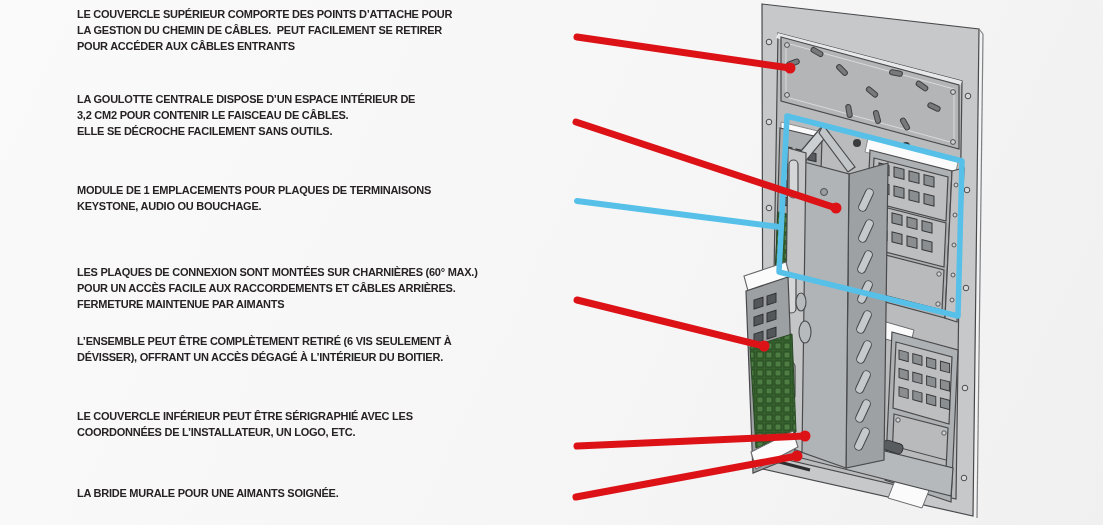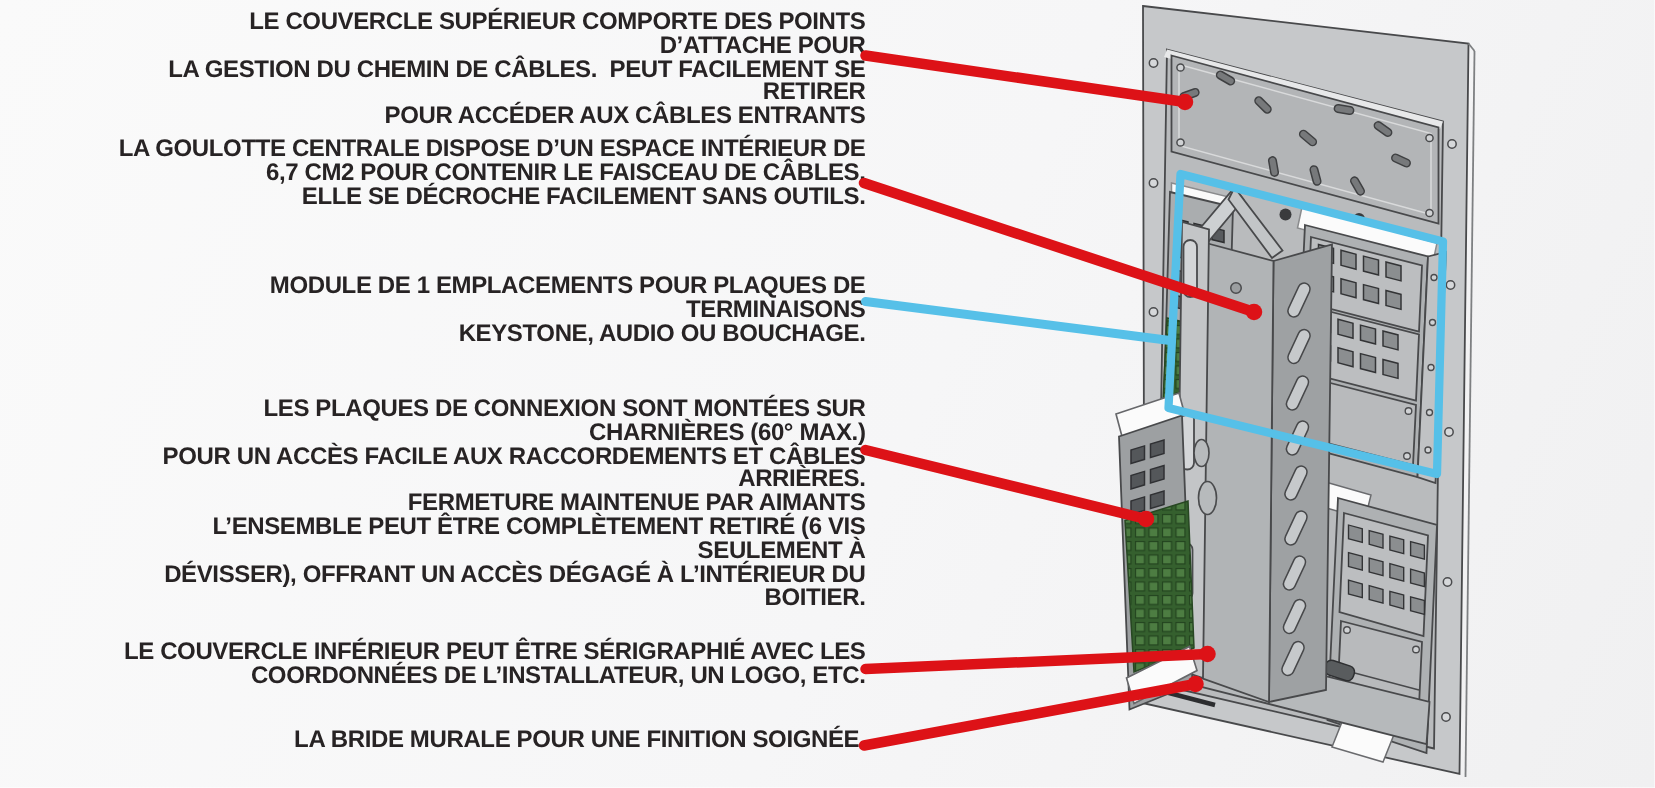--- a/index.html
+++ b/index.html
@@ -3,52 +3,52 @@
 <meta charset="utf-8">
 <style>
   html,body{margin:0;padding:0;}
   body{font-family:"Liberation Sans","DejaVu Sans",sans-serif;}
   .canvas{
     position:relative;width:1103px;height:525px;overflow:hidden;
     background:linear-gradient(115deg,#fafafa 0%,#f6f6f7 55%,#f0f0f1 100%);
   }
   .note{
     position:absolute;right:526px;width:500px;
-    text-align:right;
-    font-size:16px;font-weight:bold;line-height:15.8px;
+    text-align:left;
+    font-size:11px;font-weight:bold;line-height:15.8px;
     letter-spacing:-0.25px;color:#272324;
     white-space:pre-wrap;
   }
   .fig{position:absolute;left:0;top:0;}
   .leader-red{stroke:#dd1217;stroke-width:7;stroke-linecap:round;}
   .leader-blue{stroke:#56c0e8;stroke-width:6;stroke-linecap:round;}
   .dot-red{fill:#dd1217;}
   .cad{stroke:#48494b;stroke-width:1.2;}
 </style>
 </head>
 <body>
 
 <div class="canvas">
 
   <div class="note" style="top:7px">LE COUVERCLE SUPÉRIEUR COMPORTE DES POINTS D’ATTACHE POUR
 LA GESTION DU CHEMIN DE CÂBLES.  PEUT FACILEMENT SE RETIRER
 POUR ACCÉDER AUX CÂBLES ENTRANTS</div>
   <div class="note" style="top:92px">LA GOULOTTE CENTRALE DISPOSE D’UN ESPACE INTÉRIEUR DE
-6,7 CM2 POUR CONTENIR LE FAISCEAU DE CÂBLES.
+3,2 CM2 POUR CONTENIR LE FAISCEAU DE CÂBLES.
 ELLE SE DÉCROCHE FACILEMENT SANS OUTILS.</div>
   <div class="note" style="top:183px">MODULE DE 1 EMPLACEMENTS POUR PLAQUES DE TERMINAISONS
 KEYSTONE, AUDIO OU BOUCHAGE.</div>
   <div class="note" style="top:265px">LES PLAQUES DE CONNEXION SONT MONTÉES SUR CHARNIÈRES (60° MAX.)
 POUR UN ACCÈS FACILE AUX RACCORDEMENTS ET CÂBLES ARRIÈRES.
 FERMETURE MAINTENUE PAR AIMANTS</div>
-  <div class="note" style="top:344px">L’ENSEMBLE PEUT ÊTRE COMPLÈTEMENT RETIRÉ (6 VIS SEULEMENT À
+  <div class="note" style="top:334px">L’ENSEMBLE PEUT ÊTRE COMPLÈTEMENT RETIRÉ (6 VIS SEULEMENT À
 DÉVISSER), OFFRANT UN ACCÈS DÉGAGÉ À L’INTÉRIEUR DU BOITIER.</div>
-  <div class="note" style="top:427px">LE COUVERCLE INFÉRIEUR PEUT ÊTRE SÉRIGRAPHIÉ AVEC LES
+  <div class="note" style="top:409px">LE COUVERCLE INFÉRIEUR PEUT ÊTRE SÉRIGRAPHIÉ AVEC LES
 COORDONNÉES DE L’INSTALLATEUR, UN LOGO, ETC.</div>
-  <div class="note" style="top:486px">LA BRIDE MURALE POUR UNE FINITION SOIGNÉE.</div>
+  <div class="note" style="top:486px">LA BRIDE MURALE POUR UNE AIMANTS SOIGNÉE.</div>
 
   <svg class="fig" width="1103" height="525" viewBox="0 0 1103 525">
     <defs>
       <g id="row4">
         <rect x="0" y="0" width="10" height="10"></rect>
           <rect x="15" y="0" width="10" height="10"></rect>
         <rect x="30" y="0" width="10" height="10"></rect>
           <rect x="45" y="0" width="10" height="10"></rect>
       </g>
       <g id="ks2x4">

